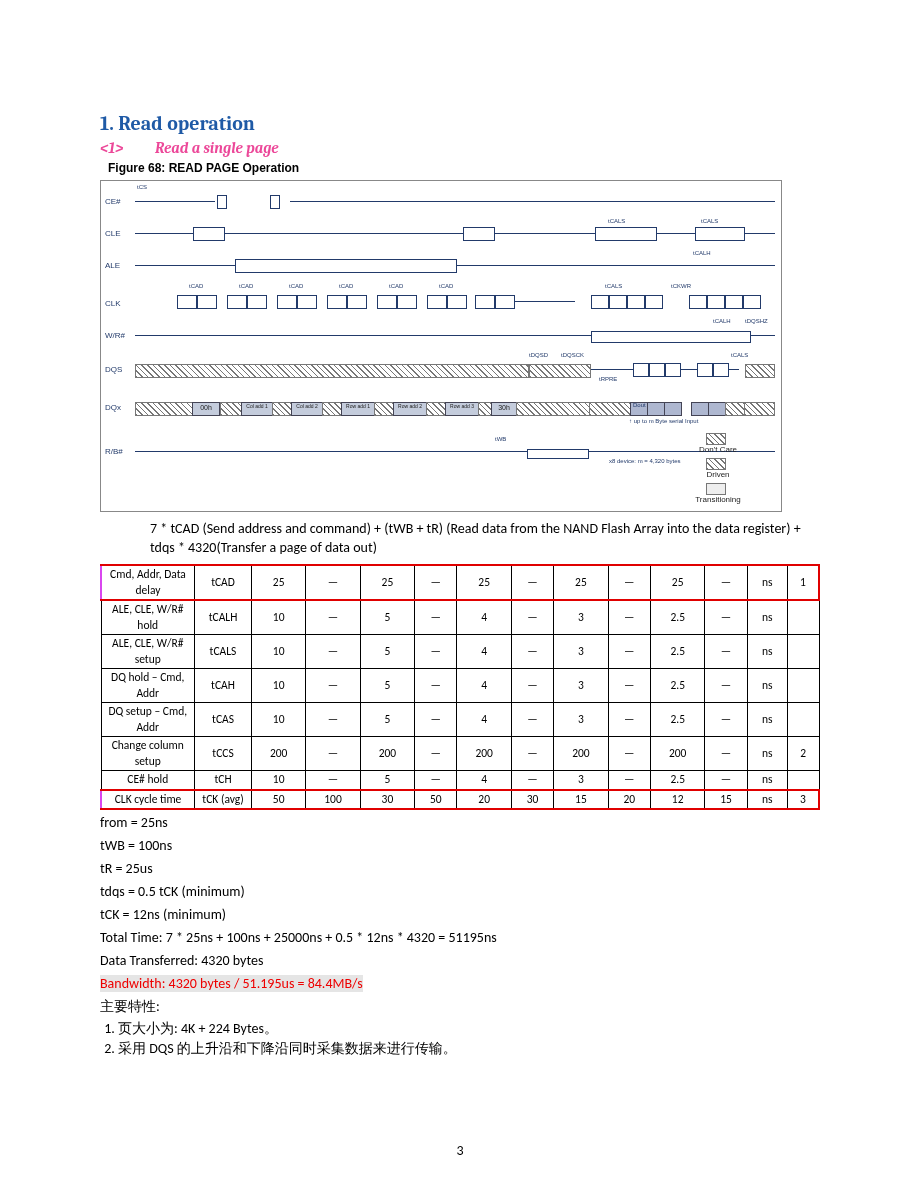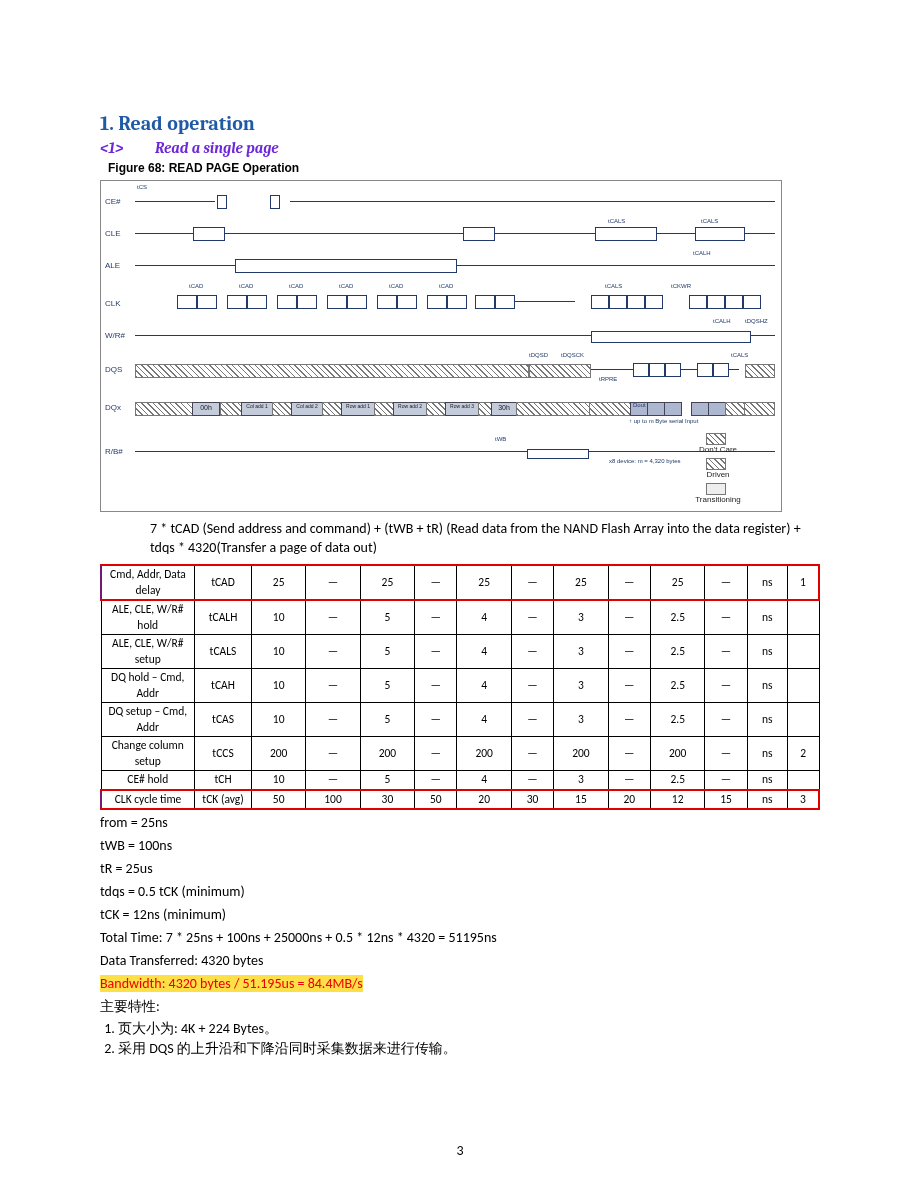--- a/index.html
+++ b/index.html
@@ -22,21 +22,21 @@
     font-family: Cambria, "Times New Roman", serif;
     font-weight: bold;
     color: #1f5aa6;
     font-size: 20px;
     margin: 0 0 1px 0;
   }
   .h2 {
     font-family: Cambria, "Times New Roman", serif;
     font-weight: bold;
     font-style: italic;
-    color: #6d28d9;
+    color: #ec4899;
     font-size: 15px;
     margin: 0 0 2px 0;
   }
   .h2 .num { margin-right: 28px; }
   .figcap {
     font-family: Verdana, Arial, sans-serif;
     font-weight: bold;
     font-size: 12px;
     margin: 0 0 4px 8px;
   }
@@ -78,23 +78,23 @@
   }
   table.spec td {
     border: 1px solid #000;
     padding: 1px 4px;
     text-align: center;
     vertical-align: middle;
   }
   table.spec td.label { text-align: center; }
   tr.hl-top td { border-top: 2px solid #e00000; }
   tr.hl-bot td { border-bottom: 2px solid #e00000; }
-  tr.hl-side td:first-child { border-left: 2px solid #701a75; }
+  tr.hl-side td:first-child { border-left: 2px solid #d946ef; }
   tr.hl-side td:last-child { border-right: 2px solid #e00000; }
-  .hl-y { background: #fde047; color: #e00; }
+  .hl-y { background: #e5e5e5; color: #e00; }
   .red { color: #e00; }
   .pg-num { position:absolute; bottom:30px; left:0; right:0; text-align:center; font-size:14px; }
   ol.props { margin:2px 0 0 0; padding-left: 18px; }
   ol.props li { margin: 1px 0; }
 </style>
 </head>
 <body>
 
 <div class="page">
 

